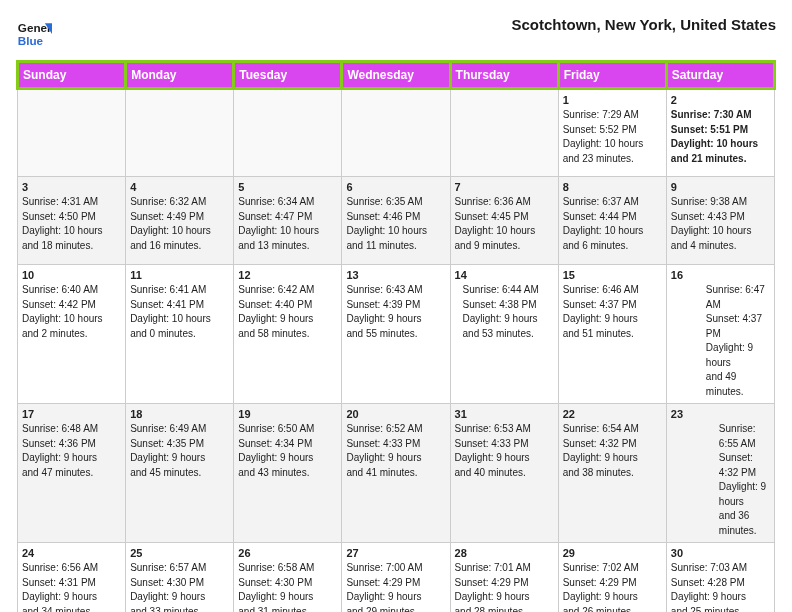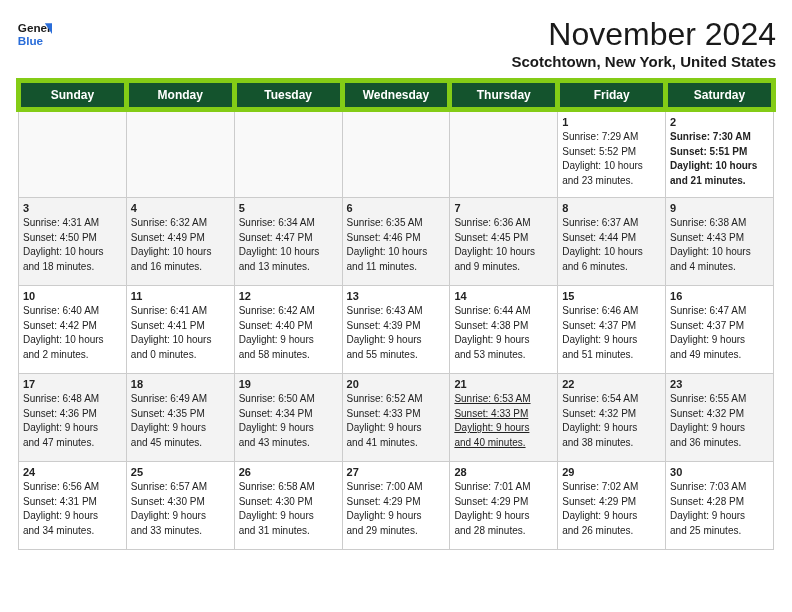--- a/index.html
+++ b/index.html
@@ -37,27 +37,27 @@
       font-size: 15px;
       font-weight: bold;
       color: #1a1a1a;
     }
     table {
       width: 100%;
       border-collapse: collapse;
       table-layout: fixed;
     }
     thead tr th {
-      background: #14532d;
+      background: #d946ef;
       color: #fff;
       font-size: 12px;
       font-weight: bold;
       padding: 5px 4px;
-      text-align: center;
-      border: 5px solid #84cc16;
+      text-align: left;
+      border: 3px solid #84cc16;
     }
     tbody tr td {
       vertical-align: top;
       font-size: 10.5px;
       color: #222;
       padding: 4px 4px 4px 4px;
       border: 1px solid #ccc;
       height: 88px;
       background: #fff;
     }
@@ -84,21 +84,20 @@
 
 <div class="header-section">
   <div class="logo">
     <svg class="logo-icon" viewBox="0 0 40 40">
       <text x="2" y="18" font-size="13" font-weight="bold" fill="#1a1a1a">General</text>
       <text x="2" y="32" font-size="13" font-weight="bold" fill="#2a6dd9">Blue</text>
       <polygon points="32,8 40,8 40,20" fill="#2a6dd9"></polygon>
     </svg>
   </div>
   <div class="title-block">
-    <div class="month-title">November 2024</div>
     <div class="location-title">Scotchtown, New York, United States</div>
   </div>
 </div>
 
 <table>
   <thead>
     <tr id="weekday-header">
     <th>Sunday</th>
         <th>Monday</th>
         <th>Tuesday</th>
@@ -168,21 +167,21 @@
         </td>
         <td>
           <span class="day-num">8</span>
           <div class="cell-content" style="white-space: pre-line;">Sunrise: 6:37 AM
 Sunset: 4:44 PM
 Daylight: 10 hours
 and 6 minutes.</div>
         </td>
         <td>
           <span class="day-num">9</span>
-          <div class="cell-content" style="white-space: pre-line;">Sunrise: 6:38 AM
+          <div class="cell-content" style="white-space: pre-line;">Sunrise: 9:38 AM
 Sunset: 4:43 PM
 Daylight: 10 hours
 and 4 minutes.</div>
         </td>
       </tr>
       <tr>
         <td>
           <span class="day-num">10</span>
           <div class="cell-content" style="white-space: pre-line;">Sunrise: 6:40 AM
 Sunset: 4:42 PM
@@ -205,35 +204,35 @@
         </td>
         <td>
           <span class="day-num">13</span>
           <div class="cell-content" style="white-space: pre-line;">Sunrise: 6:43 AM
 Sunset: 4:39 PM
 Daylight: 9 hours
 and 55 minutes.</div>
         </td>
         <td>
           <span class="day-num">14</span>
-          <div class="cell-content" style="white-space: pre-line;">Sunrise: 6:44 AM
+          <div class="cell-content" style="white-space: pre-line; margin-left: 8px;">Sunrise: 6:44 AM
 Sunset: 4:38 PM
 Daylight: 9 hours
 and 53 minutes.</div>
         </td>
         <td>
           <span class="day-num">15</span>
           <div class="cell-content" style="white-space: pre-line;">Sunrise: 6:46 AM
 Sunset: 4:37 PM
 Daylight: 9 hours
 and 51 minutes.</div>
         </td>
         <td>
           <span class="day-num">16</span>
-          <div class="cell-content" style="white-space: pre-line;">Sunrise: 6:47 AM
+          <div class="cell-content" style="white-space: pre-line; margin-left: 35px;">Sunrise: 6:47 AM
 Sunset: 4:37 PM
 Daylight: 9 hours
 and 49 minutes.</div>
         </td>
       </tr>
       <tr>
         <td>
           <span class="day-num">17</span>
           <div class="cell-content" style="white-space: pre-line;">Sunrise: 6:48 AM
 Sunset: 4:36 PM
@@ -255,36 +254,36 @@
 and 43 minutes.</div>
         </td>
         <td>
           <span class="day-num">20</span>
           <div class="cell-content" style="white-space: pre-line;">Sunrise: 6:52 AM
 Sunset: 4:33 PM
 Daylight: 9 hours
 and 41 minutes.</div>
         </td>
         <td>
-          <span class="day-num">21</span>
-          <div class="cell-content" style="white-space: pre-line; text-decoration: underline;">Sunrise: 6:53 AM
+          <span class="day-num">31</span>
+          <div class="cell-content" style="white-space: pre-line;">Sunrise: 6:53 AM
 Sunset: 4:33 PM
 Daylight: 9 hours
 and 40 minutes.</div>
         </td>
         <td>
           <span class="day-num">22</span>
           <div class="cell-content" style="white-space: pre-line;">Sunrise: 6:54 AM
 Sunset: 4:32 PM
 Daylight: 9 hours
 and 38 minutes.</div>
         </td>
         <td>
           <span class="day-num">23</span>
-          <div class="cell-content" style="white-space: pre-line;">Sunrise: 6:55 AM
+          <div class="cell-content" style="white-space: pre-line; margin-left: 48px;">Sunrise: 6:55 AM
 Sunset: 4:32 PM
 Daylight: 9 hours
 and 36 minutes.</div>
         </td>
       </tr>
       <tr>
         <td>
           <span class="day-num">24</span>
           <div class="cell-content" style="white-space: pre-line;">Sunrise: 6:56 AM
 Sunset: 4:31 PM

